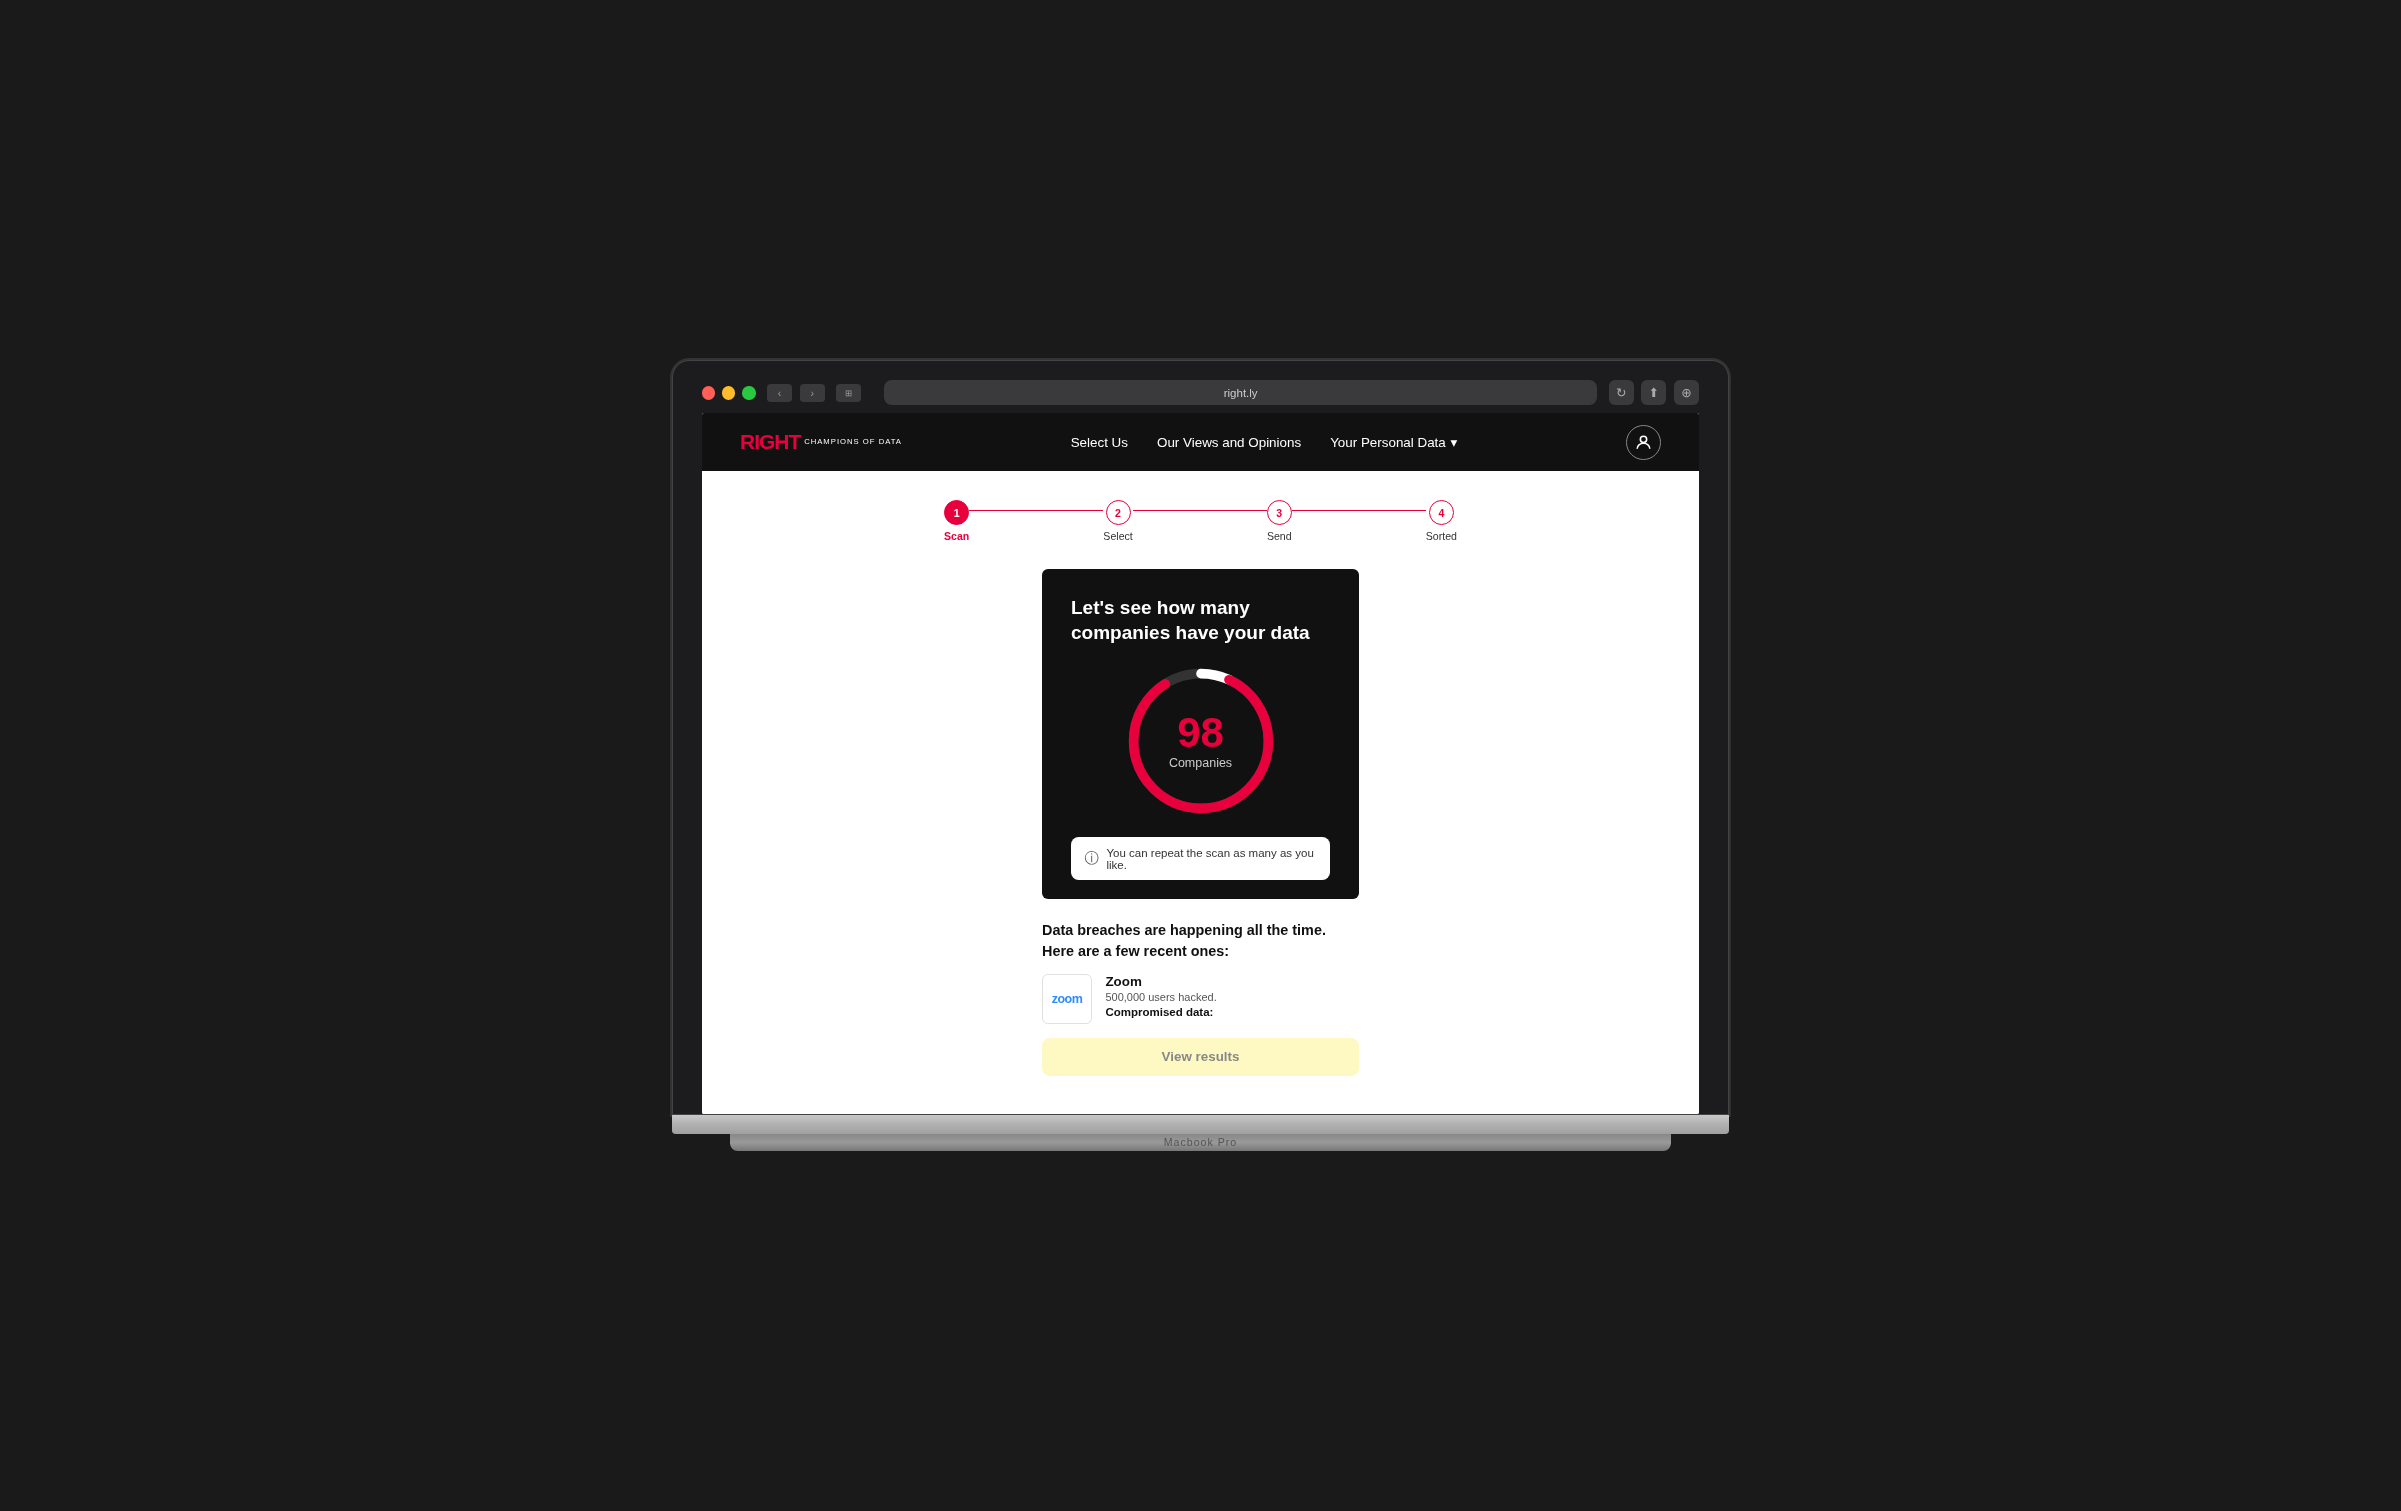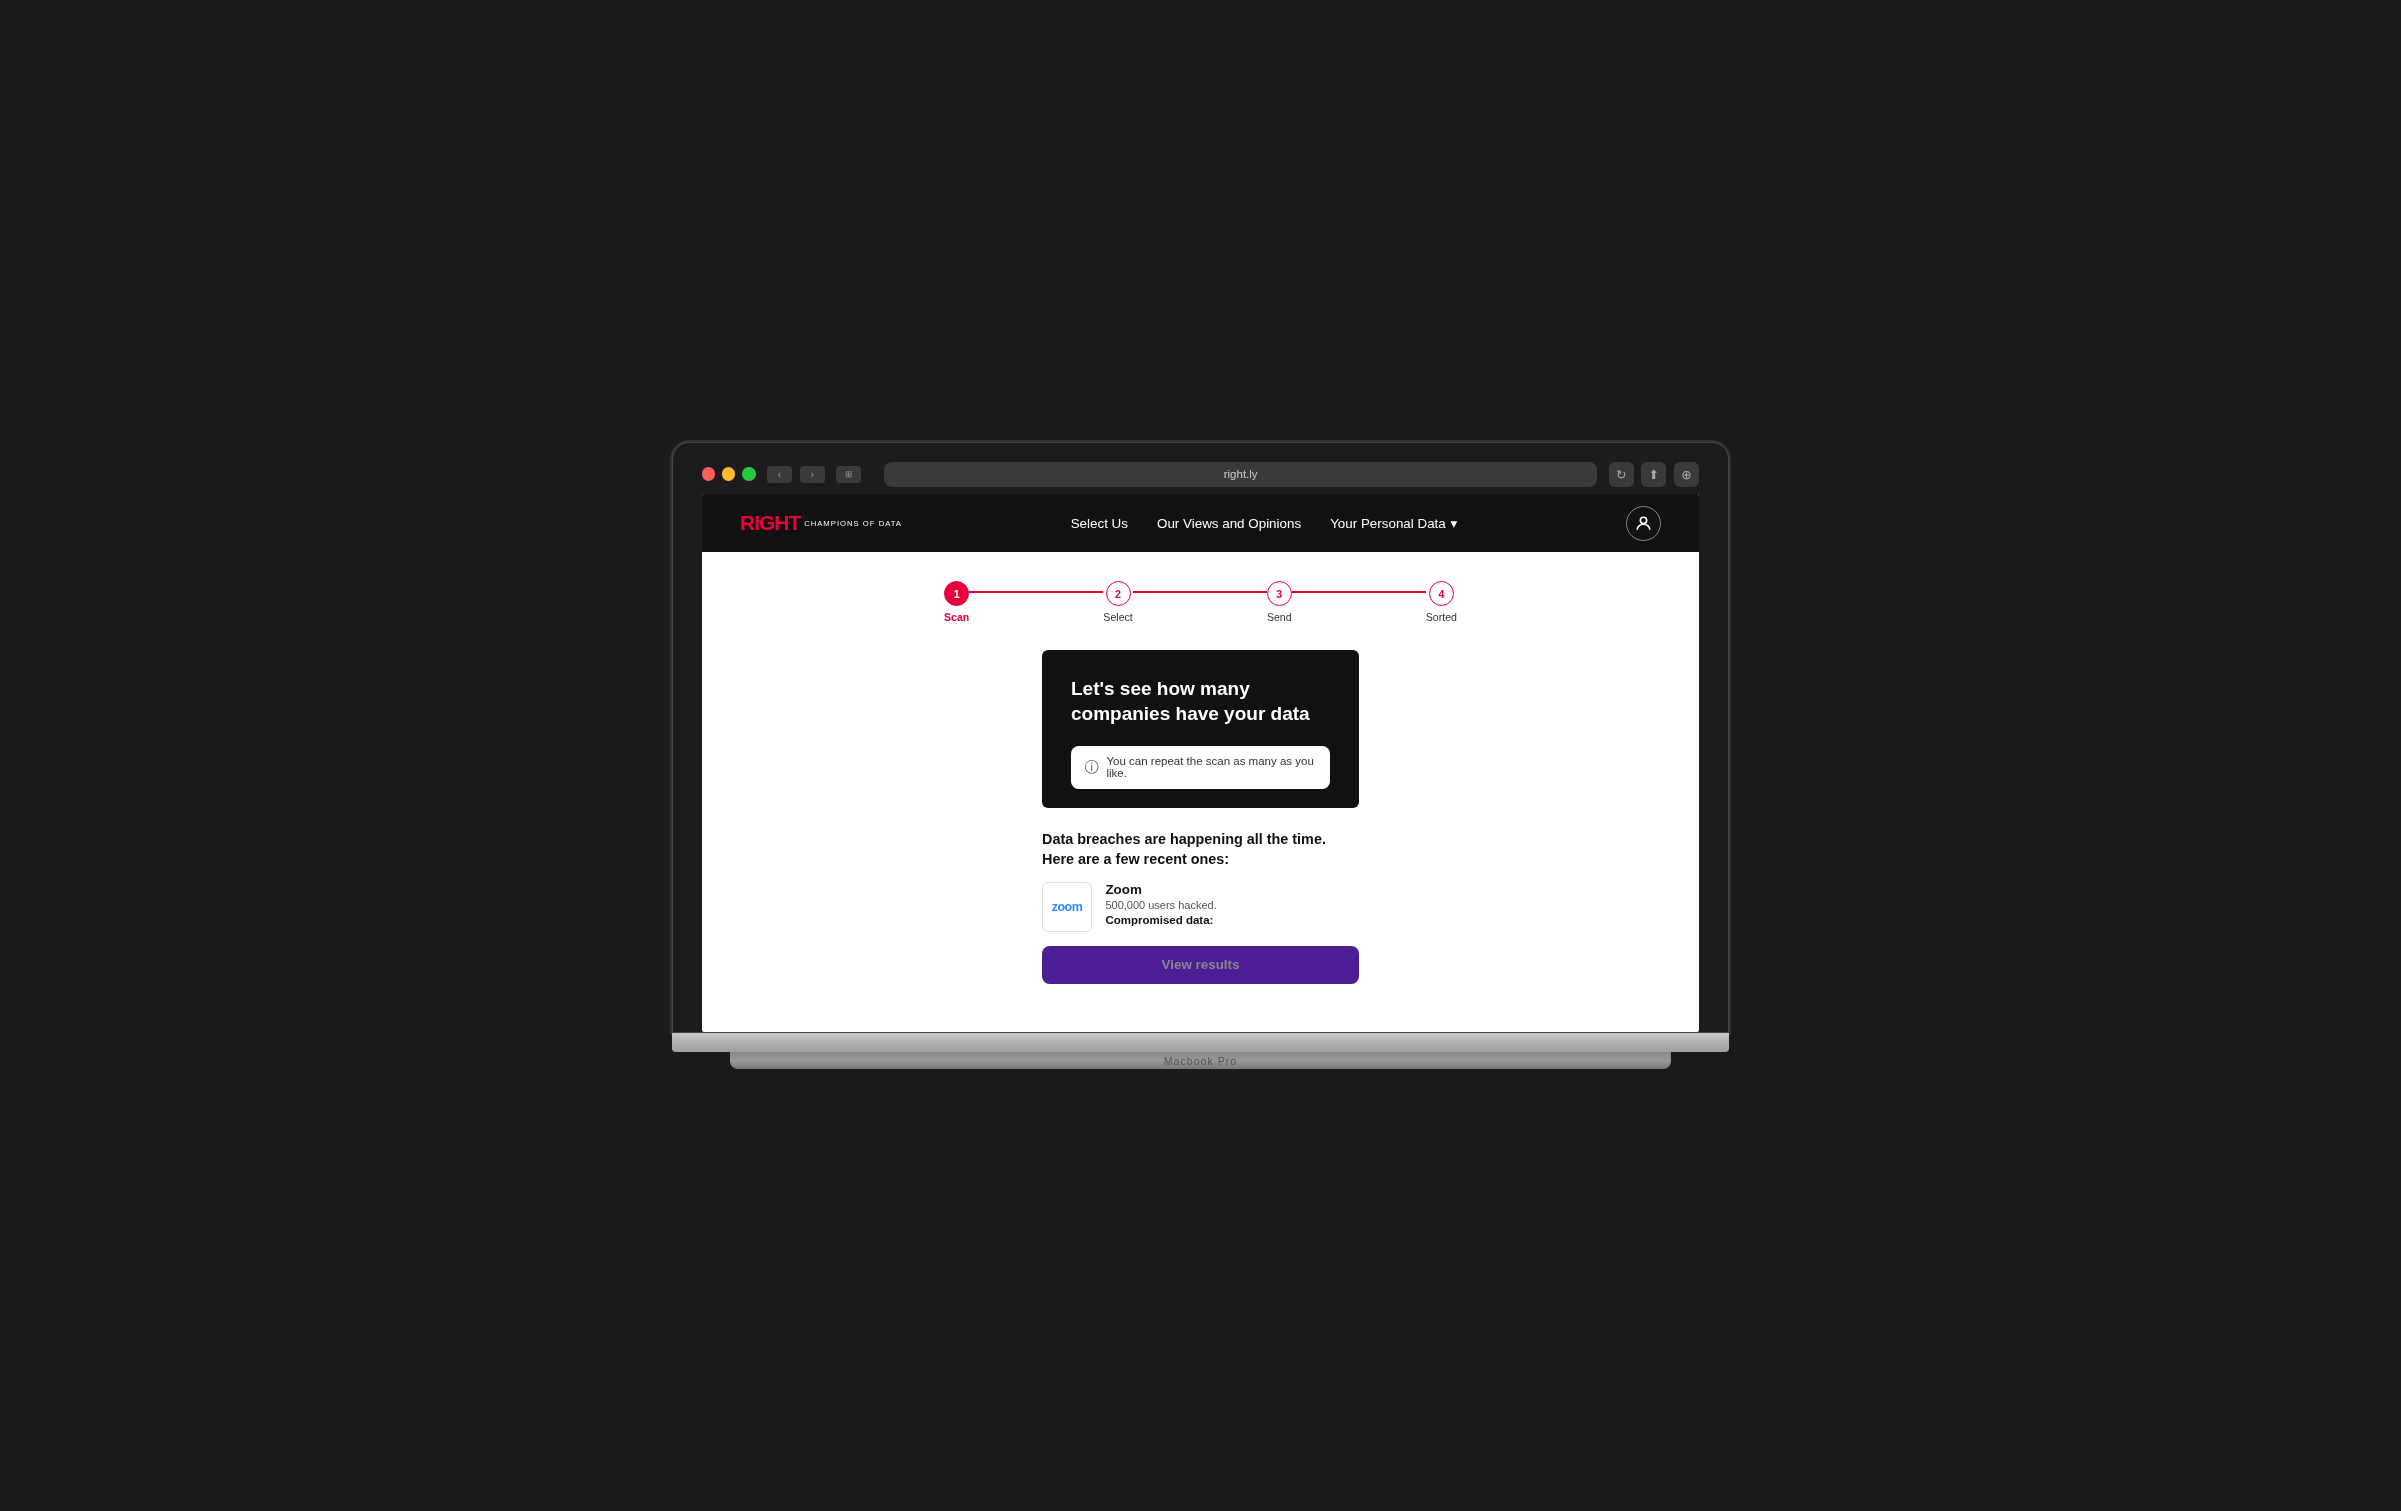--- a/index.html
+++ b/index.html
@@ -406,21 +406,21 @@
       font-weight: 700;
       color: #111;
       margin-top: 2.9px;
     }
 
     
     .view-results-btn {
       display: block;
       max-width: 317px;
       margin: 13.4px auto 0;
-      background: #4c1d95;
+      background: #fef9c3;
       color: #888;
       text-align: center;
       padding: 11.5px;
       border-radius: 7.7px;
       font-size: 13.4px;
       font-weight: 600;
       cursor: pointer;
     }
   </style>
 </head>
@@ -501,20 +501,36 @@
             <div class="step-circle">
               <span>4</span>
             </div>
             <span class="step-label">Sorted</span>
           </div>
         </div>
 
         <div class="dark-card">
           <div class="card-title">Let's see how many companies have your data</div>
 
+          <div class="donut-container">
+            <div class="donut-wrap">
+              <svg width="154" height="154" viewBox="0 0 160 160">
+
+                <circle cx="80" cy="80" r="70" fill="none" stroke="#333" stroke-width="10"></circle>
+
+                <circle cx="80" cy="80" r="70" fill="none" stroke="white" stroke-width="10" stroke-dasharray="30 410" stroke-linecap="round"></circle>
+
+                <circle cx="80" cy="80" r="70" fill="none" stroke="#e8003d" stroke-width="10" stroke-dasharray="370 70" stroke-dashoffset="-30" stroke-linecap="round"></circle>
+              </svg>
+              <div class="donut-center">
+                <div class="donut-number">98</div>
+                <div class="donut-label">Companies</div>
+              </div>
+            </div>
+          </div>
 
           <div class="scan-info-box">
             <span class="scan-info-icon">ⓘ</span>
             <span class="scan-info-text">You can repeat the scan as many as you like.</span>
           </div>
         </div>
 
         <div class="breaches-title">Data breaches are happening all the time. Here are a few recent ones:</div>
 
         <div class="breach-item">

